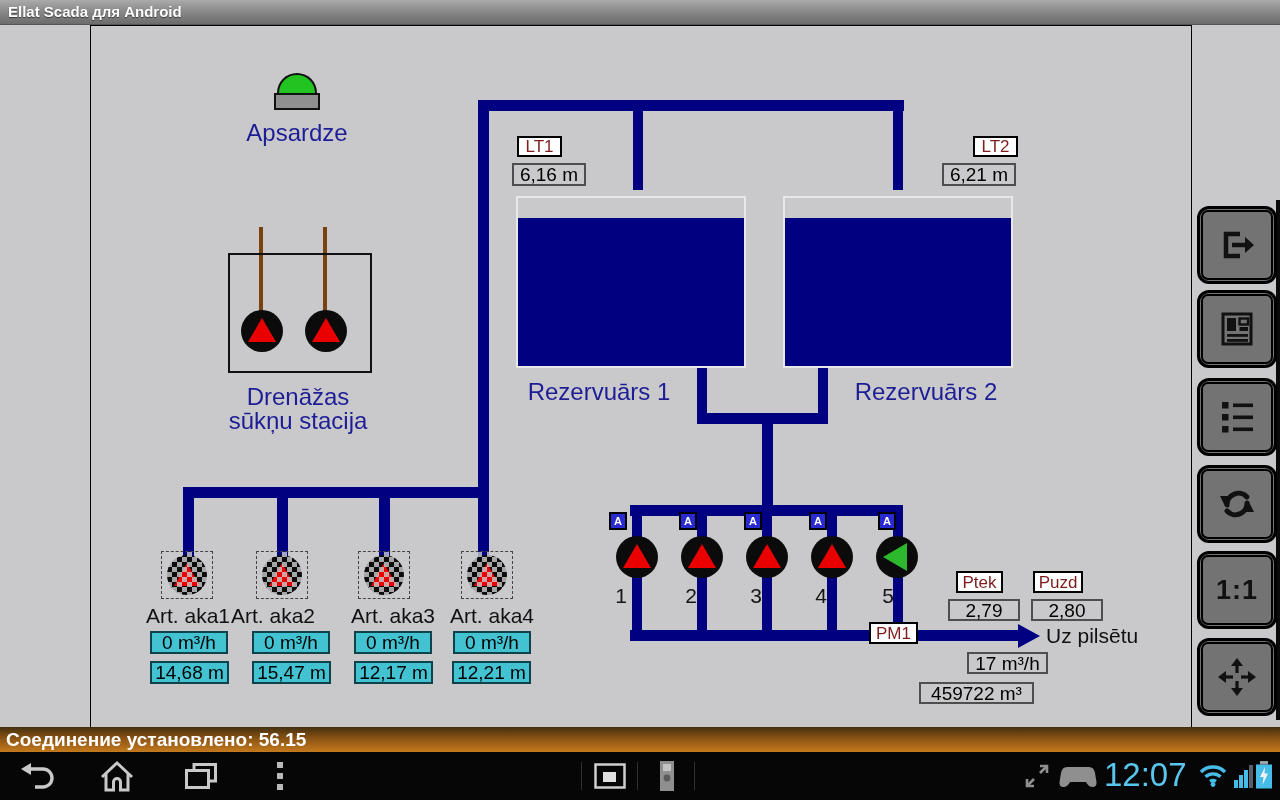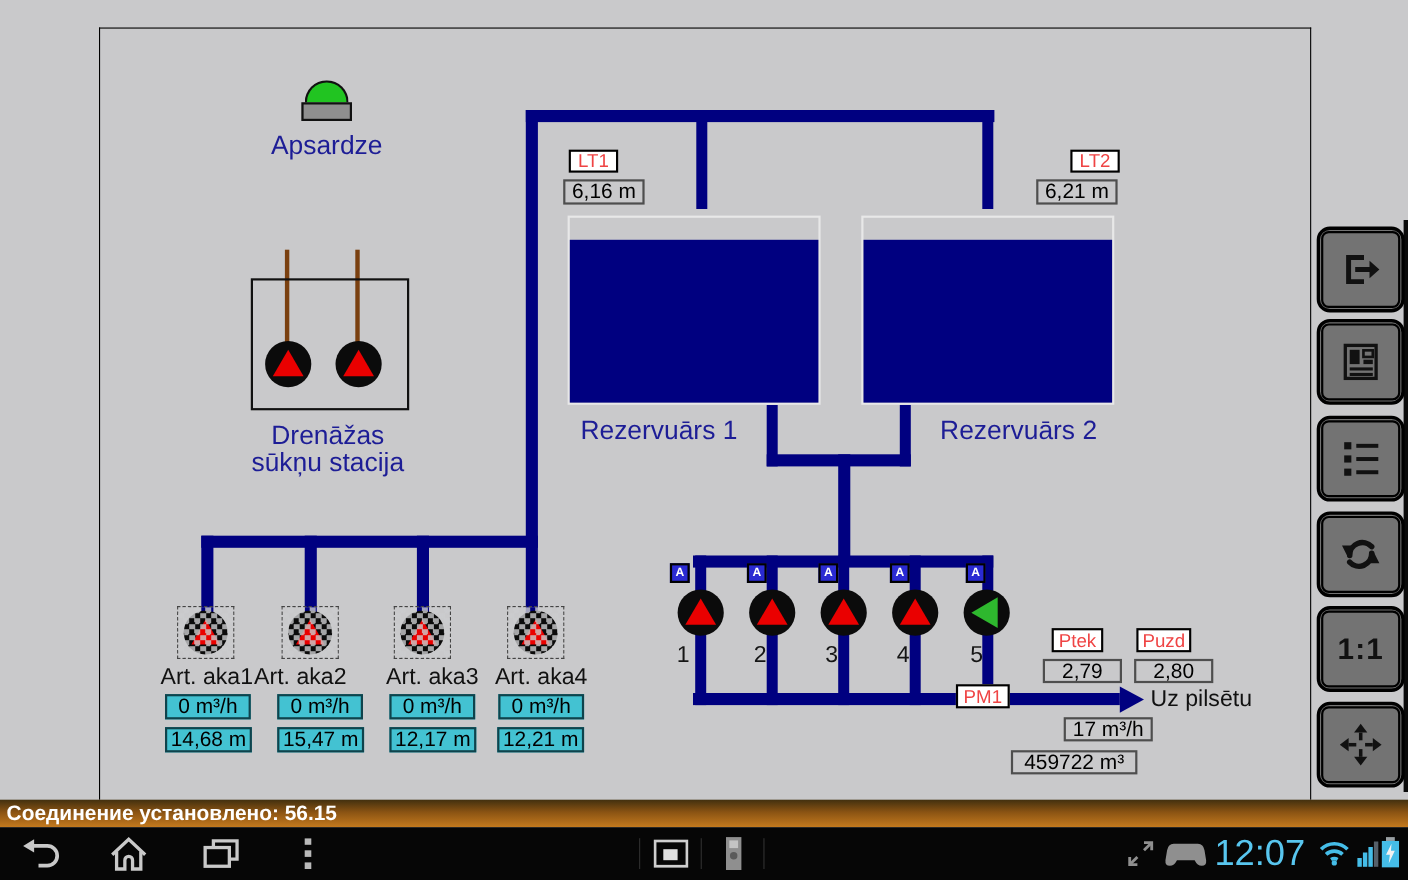--- a/index.html
+++ b/index.html
@@ -23,21 +23,21 @@
   .pipe{position:absolute;background:#000080}
   .arrowhead{position:absolute;width:0;height:0;
              border-top:12px solid transparent;border-bottom:12px solid transparent;
              border-left:22px solid #000080}
 
   
   .blue-label{position:absolute;color:#1d1d96;font-size:24px;text-align:center;line-height:24px}
   .black-label{position:absolute;color:#111;font-size:21px}
 
   
-  .tagbox{position:absolute;background:#fff;border:2px solid #000;color:#ef4444;font-size:17px;
+  .tagbox{position:absolute;background:#fff;border:2px solid #000;color:#7f1d1d;font-size:17px;
           display:flex;align-items:center;justify-content:center;line-height:1}
   .valbox{position:absolute;background:#c9c9cb;border:2px solid #4e4e4e;color:#000;font-size:19px;
           display:flex;align-items:center;justify-content:center;line-height:1}
   .cyanbox{position:absolute;background:#43c2d2;border:2px solid #0f434c;color:#000;font-size:19px;
            display:flex;align-items:center;justify-content:center;line-height:1}
 
   
   .pump{position:absolute;width:42px;height:42px;border-radius:50%;background:#0b0b0b;
         display:flex;align-items:center;justify-content:center}
   .tri-up{width:0;height:0;border-left:14px solid transparent;border-right:14px solid transparent;
@@ -90,20 +90,23 @@
   .nav-sep{position:absolute;top:10px;width:1px;height:28px;background:#303030}
   .nav-time{position:absolute;left:1104px;top:4px;font-size:33px;color:#58c6ef}
   .sigbars{position:absolute;left:1234px;top:13px;display:flex;align-items:flex-end;gap:1px;height:23px}
   .sigbars div{width:4px}
 </style>
 </head>
 <body>
 
 <div id="screen">
 
+  <div class="titlebar">
+    <span>Ellat Scada для Android</span>
+  </div>
 
   <div class="canvas-frame"></div>
   <div class="scroll-strip"></div>
 
   <div class="pipe" style="left:478px;top:100px;width:426px;height:11px"></div>
   <div class="pipe" style="left:478px;top:100px;width:11px;height:475px"></div>
   <div class="pipe" style="left:633px;top:100px;width:10px;height:90px"></div>
   <div class="pipe" style="left:893px;top:100px;width:10px;height:90px"></div>
 
   <div class="pipe" style="left:183px;top:487px;width:306px;height:11px"></div>

